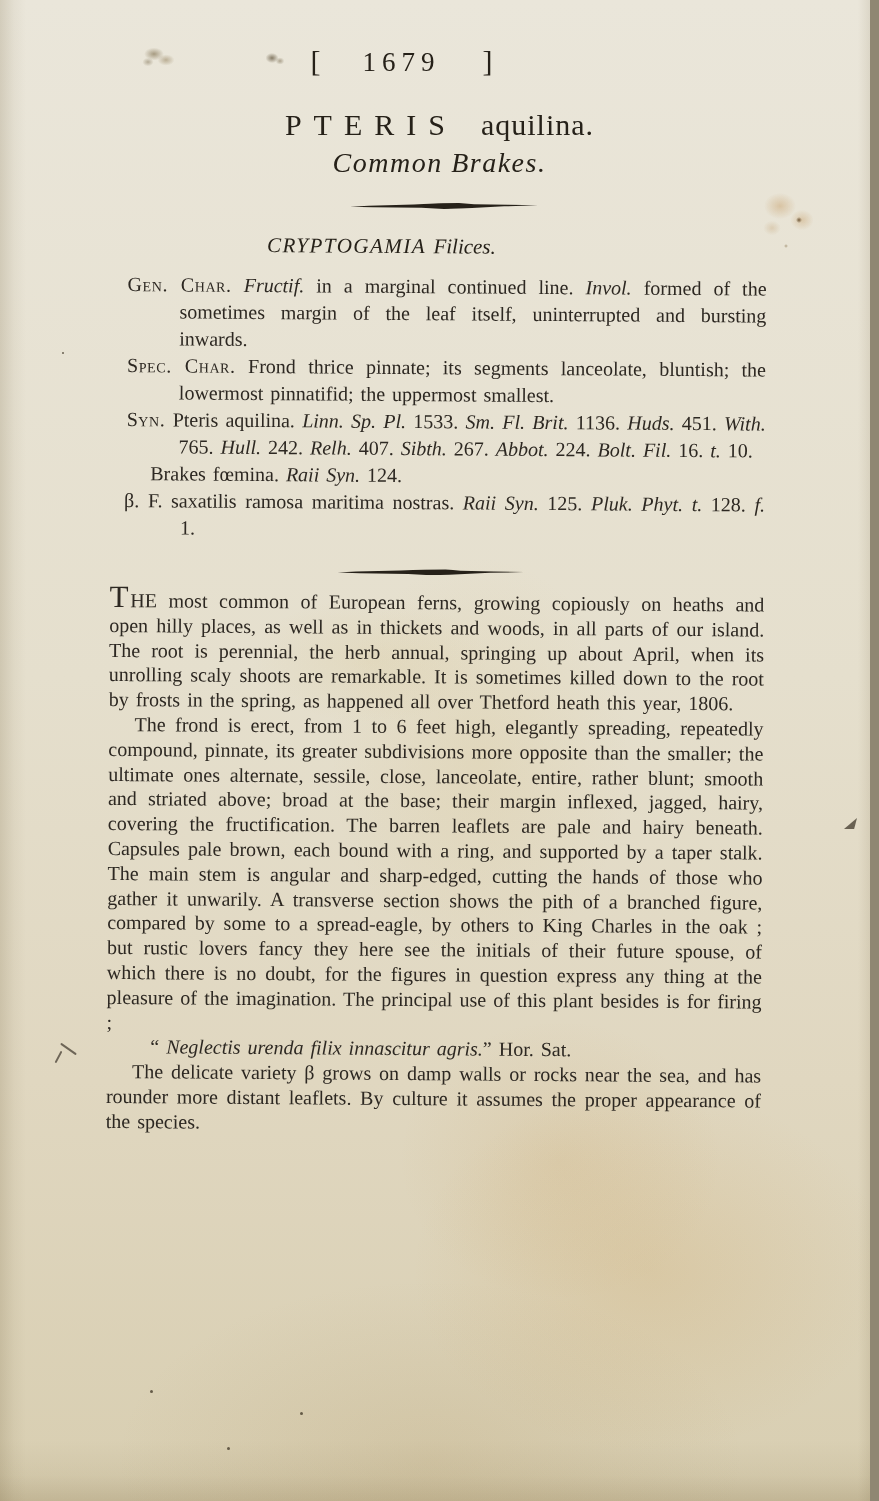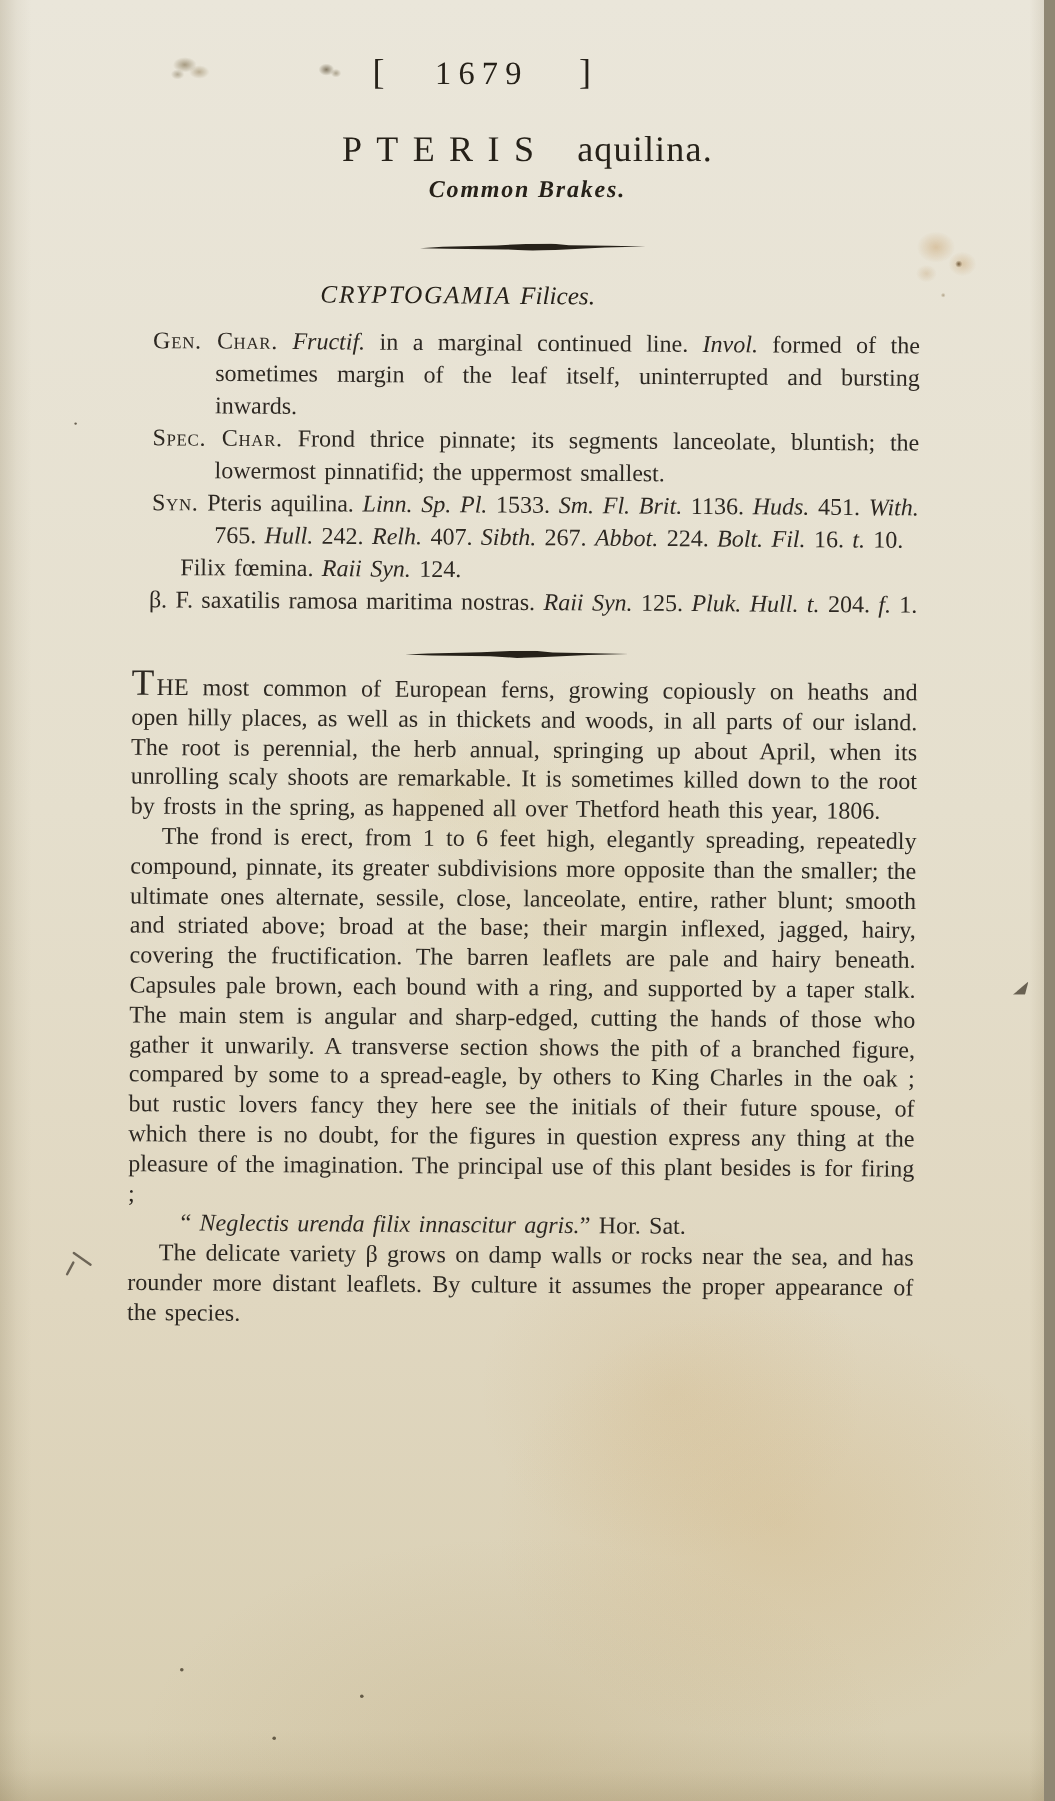--- a/index.html
+++ b/index.html
@@ -28,21 +28,21 @@
   .sc{font-variant:small-caps;letter-spacing:.6px;margin-top:23px;}
 
   
   .head{position:absolute;top:44px;left:0;width:879px;text-align:center;color:var(--heading-ink);}
   .pagenum-line{font-size:27px;transform:translateX(-38px);}
   .pagenum-line .bracket{font-size:30px;}
   .pagenum-line .pagenum{margin:0 42px;letter-spacing:6px;}
   .title{margin-top:30px;font-size:30px;}
   .title .genus{letter-spacing:.40em;text-align:right;}
   .title .species{margin-left:24px;letter-spacing:1px;margin-top:21px;}
-  .common{margin-top:5px;font-size:20px;font-style:italic;letter-spacing:1.5px;font-weight:bold;}
+  .common{margin-top:5px;font-size:28px;font-style:italic;letter-spacing:1.5px;}
 
   
   .rule{height:6px;background:var(--heading-ink);
         clip-path:polygon(0 52%,10% 36%,34% 22%,47% 4%,58% 0,66% 26%,84% 38%,100% 50%,82% 62%,60% 92%,50% 100%,38% 78%,12% 64%);}
   .rule-top{position:absolute;left:350px;top:203px;width:188px;transform:rotate(-.4deg);}
   .rule-mid{width:186px;margin:26px auto 15px;position:relative;left:-7px;transform:rotate(-.5deg);}
 
   
   .col{position:absolute;left:112px;top:231px;width:655px;
        font-size:20px;line-height:27px;text-align:justify;word-spacing:.10em;
@@ -107,22 +107,22 @@
   </div>
 
   <div class="rule rule-top"></div>
 
   <div class="col">
     <div class="taxon"><span class="it caps">CRYPTOGAMIA</span><span class="it"> Filices.</span></div>
 
     <p class="hang"><span class="sc">Gen. Char.</span><span>  </span><span class="it">Fructif.</span><span> in a marginal continued line. </span><span class="it">Invol.</span><span> formed of the sometimes margin of the leaf itself, uninterrupted and bursting inwards.</span></p>
     <p class="hang"><span class="sc">Spec. Char.</span><span>  Frond thrice pinnate; its segments lanceolate, bluntish; the lowermost pinnatifid; the uppermost smallest.</span></p>
     <p class="hang"><span class="sc">Syn.</span><span>  Pteris aquilina. </span><span class="it">Linn. Sp. Pl.</span><span> 1533. </span><span class="it">Sm. Fl. Brit.</span><span> 1136. </span><span class="it">Huds.</span><span> 451. </span><span class="it">With.</span><span> 765. </span><span class="it">Hull.</span><span> 242. </span><span class="it">Relh.</span><span> 407. </span><span class="it">Sibth.</span><span> 267. </span><span class="it">Abbot.</span><span> 224. </span><span class="it">Bolt. Fil.</span><span> 16. </span><span class="it">t.</span><span> 10.</span></p>
-    <p class="indent1"><span>Filix fœmina. </span><span class="it">Raii Syn.</span><span> 124.</span></p>
-    <p class="beta"><span>β. F. saxatilis ramosa maritima nostras. </span><span class="it">Raii Syn.</span><span> 125. </span><span class="it">Pluk. Hull. t.</span><span> 204. </span><span class="it">f.</span><span> 1.</span></p>
+    <p class="indent1"><span>Brakes fœmina. </span><span class="it">Raii Syn.</span><span> 124.</span></p>
+    <p class="beta"><span>β. F. saxatilis ramosa maritima nostras. </span><span class="it">Raii Syn.</span><span> 125. </span><span class="it">Pluk. Phyt. t.</span><span> 128. </span><span class="it">f.</span><span> 1.</span></p>
 
     <div class="rule rule-mid"></div>
 
     <p class="bodytext"><span class="initcap">T</span><span>HE</span><span> most common of European ferns, growing copiously on heaths and open hilly places, as well as in thickets and woods, in all parts of our island. The root is perennial, the herb annual, springing up about April, when its unrolling scaly shoots are remarkable. It is sometimes killed down to the root by frosts in the spring, as happened all over Thetford heath this year, 1806.</span></p>
     <p class="bodytext pind">The frond is erect, from 1 to 6 feet high, elegantly spreading, repeatedly compound, pinnate, its greater subdivisions more opposite than the smaller; the ultimate ones alternate, sessile, close, lanceolate, entire, rather blunt; smooth and striated above; broad at the base; their margin inflexed, jagged, hairy, covering the fructification. The barren leaflets are pale and hairy beneath. Capsules pale brown, each bound with a ring, and supported by a taper stalk. The main stem is angular and sharp-edged, cutting the hands of those who gather it unwarily. A transverse section shows the pith of a branched figure, compared by some to a spread-eagle, by others to King Charles in the oak ; but rustic lovers fancy they here see the initials of their future spouse, of which there is no doubt, for the figures in question express any thing at the pleasure of the imagination. The principal use of this plant besides is for firing ;</p>
     <p class="quote"><span>“ </span><span class="it">Neglectis urenda filix innascitur agris.</span><span>” Hor. Sat.</span></p>
     <p class="bodytext pind">The delicate variety β grows on damp walls or rocks near the sea, and has rounder more distant leaflets. By culture it assumes the proper appearance of the species.</p>
   </div>
 
 </div>

